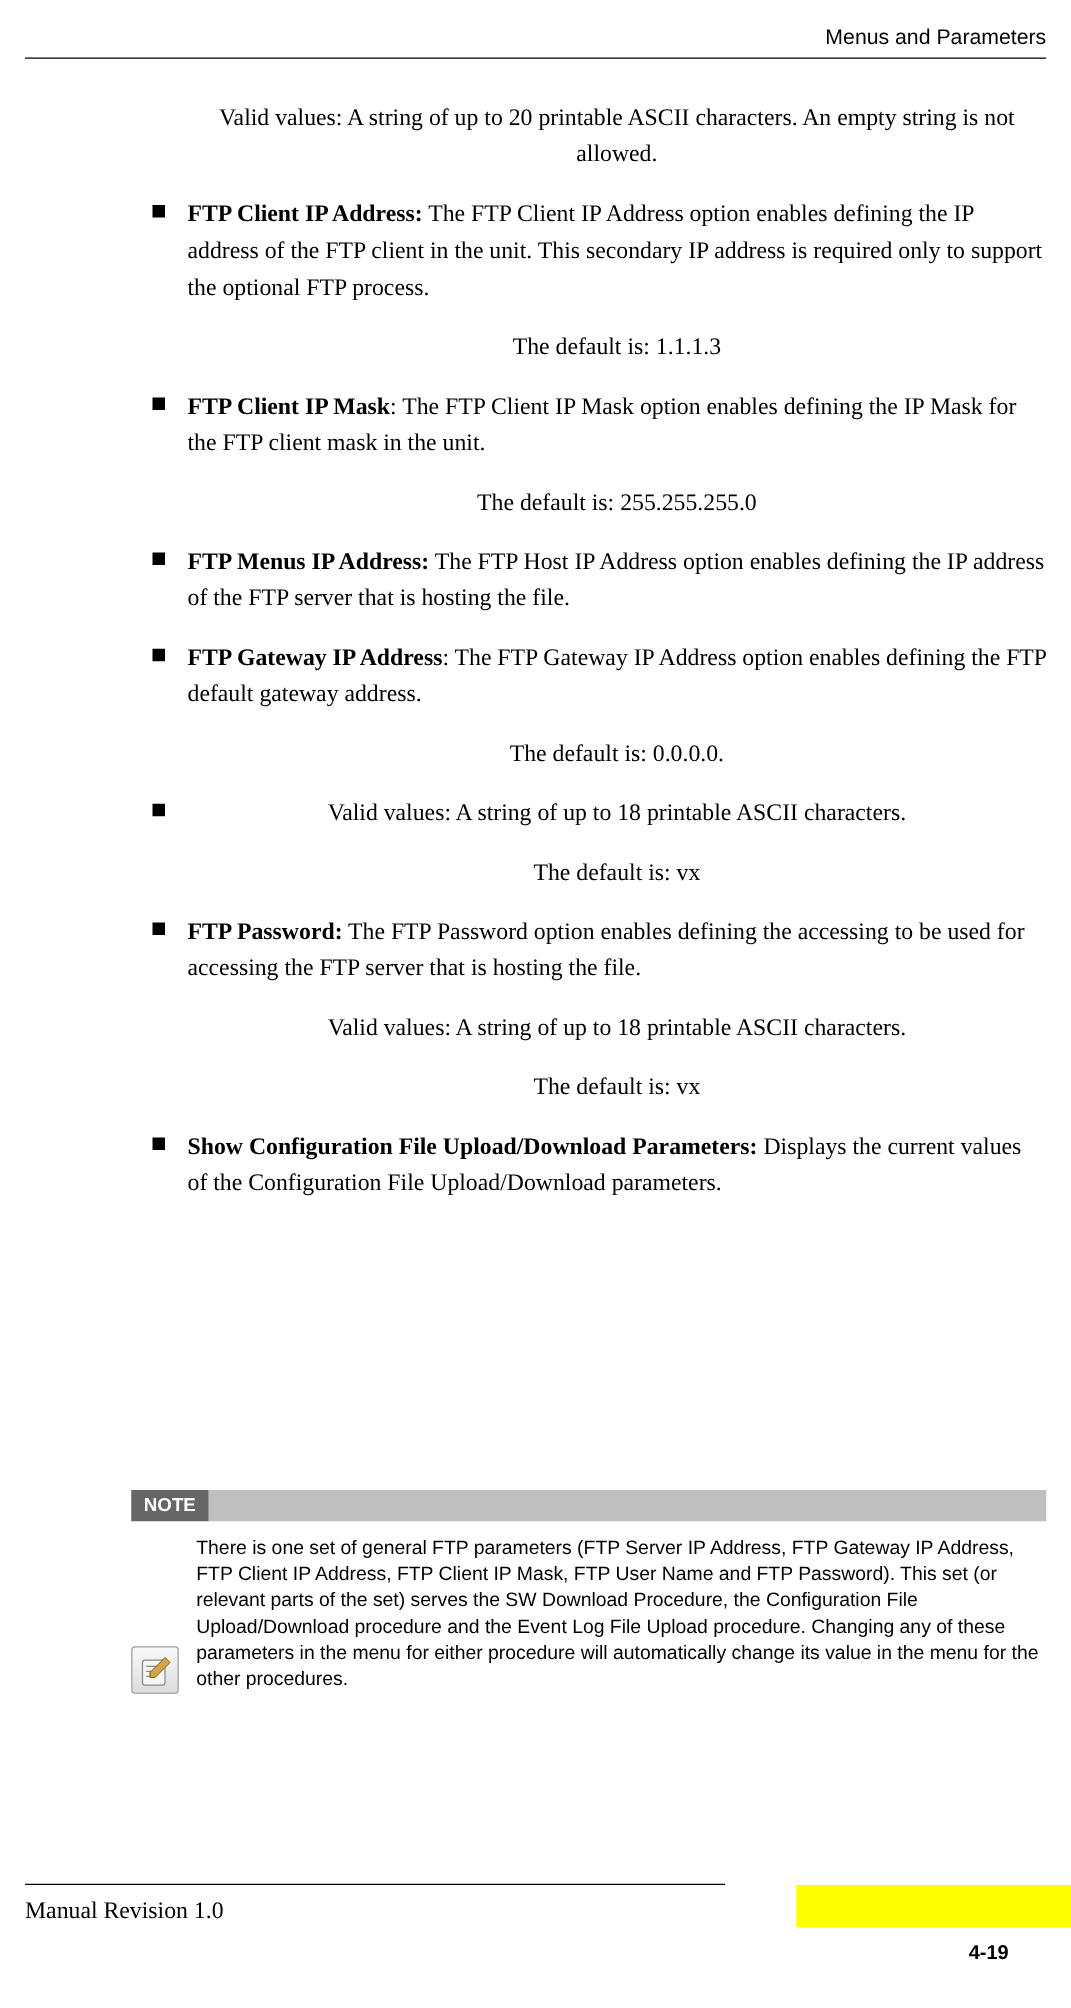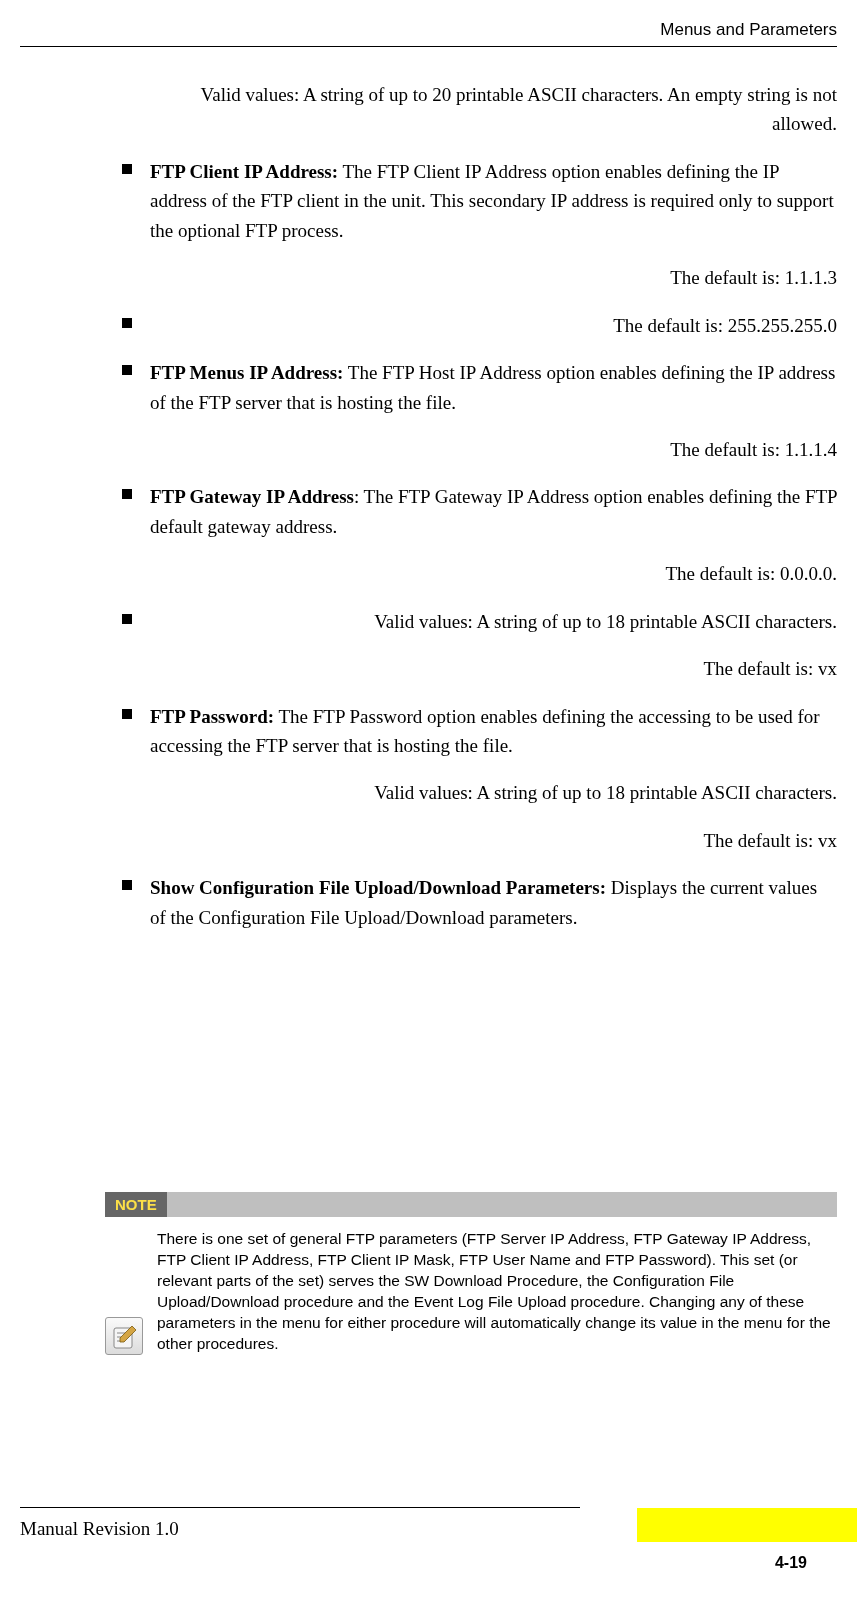--- a/index.html
+++ b/index.html
@@ -33,21 +33,21 @@
     .content {
       position: absolute;
       top: 80px;
       left: 150px;
       right: 20px;
       line-height: 1.55;
     }
     .para {
       font-size: 19px;
       margin-bottom: 18px;
-      text-align: right;
+      text-align: center;
     }
     .bullet-block {
       position: relative;
       padding-left: 0px;
       margin-top: 14px;
     }
     .bullet-block .square {
       position: absolute;
       left: -28px;
       top: 7px;
@@ -66,21 +66,21 @@
       position: absolute;
       top: 1192px;
       left: 105px;
       right: 20px;
     }
     .note-header {
       display: flex;
     }
     .note-tab {
       background: #666666;
-      color: #fde047;
+      color: #ffffff;
       font-family: Arial, Helvetica, sans-serif;
       font-weight: bold;
       font-size: 15px;
       padding: 4px 10px;
     }
     .note-rest {
       flex: 1;
       background: #bfbfbf;
     }
     .note-body {
@@ -153,29 +153,31 @@
   <div class="bullet-block">
     <div class="square"></div>
     <div class="bullet-text">
       <span class="bold">FTP Client IP Address:</span><span> The FTP Client IP Address option enables defining the IP address of the FTP client in the unit. This secondary IP address is required only to support the optional FTP process.</span>
     </div>
     <div class="para">The default is: 1.1.1.3</div>
   </div>
 
   <div class="bullet-block">
     <div class="square"></div>
+    <div class="bullet-text">
+      <span class="bold">FTP Client IP Mask</span><span>: The FTP Client IP Mask option enables defining the IP Mask for the FTP client mask in the unit.</span>
+    </div>
     <div class="para">The default is: 255.255.255.0</div>
   </div>
 
   <div class="bullet-block">
     <div class="square"></div>
     <div class="bullet-text">
       <span class="bold">FTP Menus IP Address:</span><span> The FTP Host IP Address option enables defining the IP address of the FTP server that is hosting the file.</span>
     </div>
-    <div class="para">The default is: 1.1.1.4</div>
   </div>
 
   <div class="bullet-block">
     <div class="square"></div>
     <div class="bullet-text">
       <span class="bold">FTP Gateway IP Address</span><span>: The FTP Gateway IP Address option enables defining the FTP default gateway address.</span>
     </div>
     <div class="para">The default is: 0.0.0.0.</div>
   </div>
 

